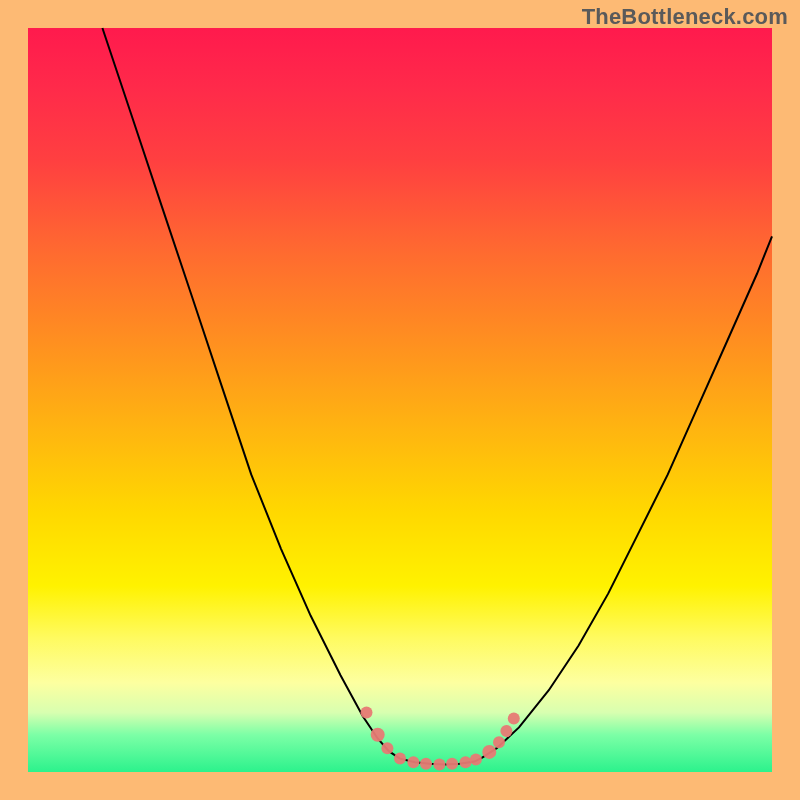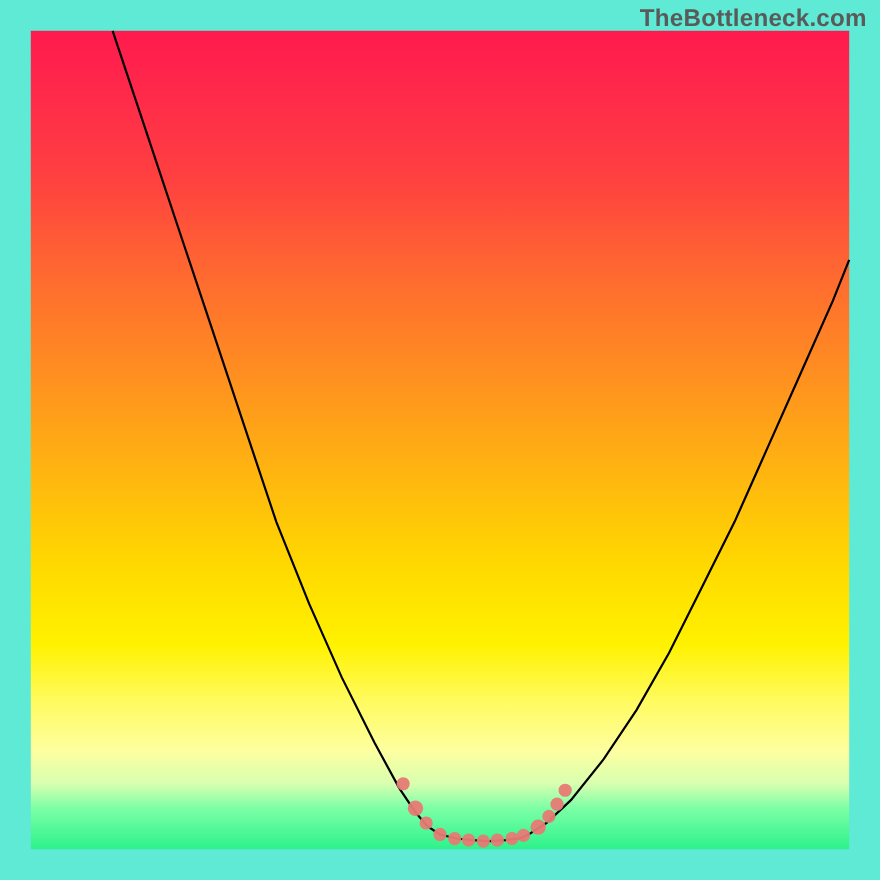--- a/index.html
+++ b/index.html
@@ -8,21 +8,21 @@
     width: 800px;
     height: 800px;
     background: #000;
     overflow: hidden;
     font-family: Arial, Helvetica, sans-serif;
   }
   .frame {
     position: relative;
     width: 800px;
     height: 800px;
-    background: #5eead4;
+    background: #fdba74;
   }
   .plot {
     position: absolute;
     left: 28px;
     top: 28px;
     width: 744px;
     height: 744px;
     background: linear-gradient(to bottom,
       #ff1a4d 0%,
       #ff2a4a 8%,

